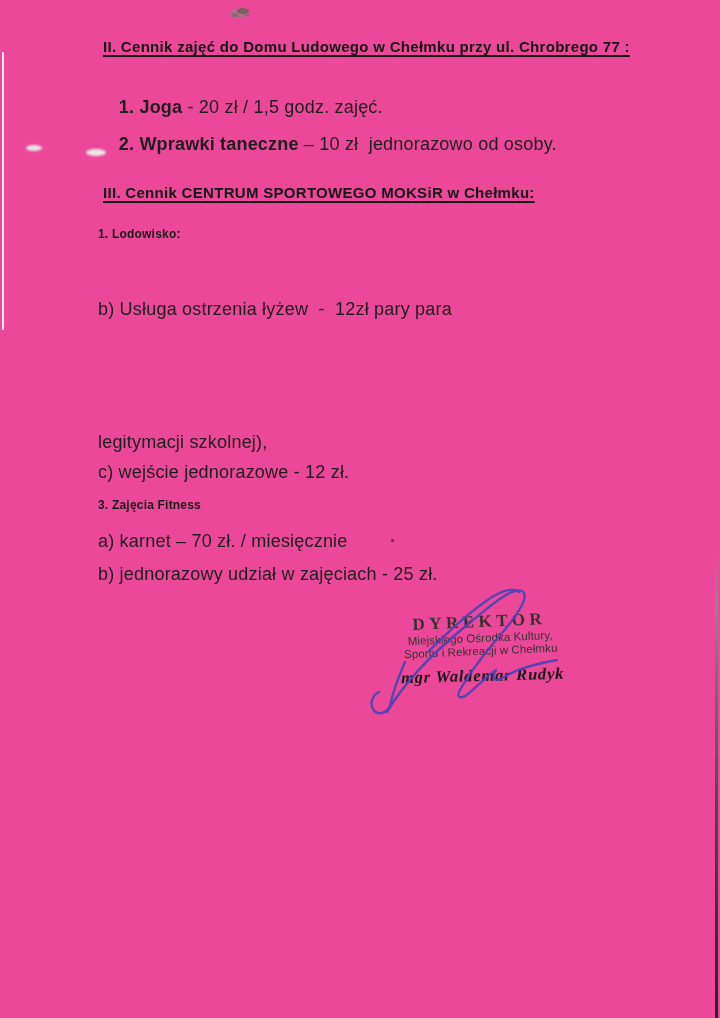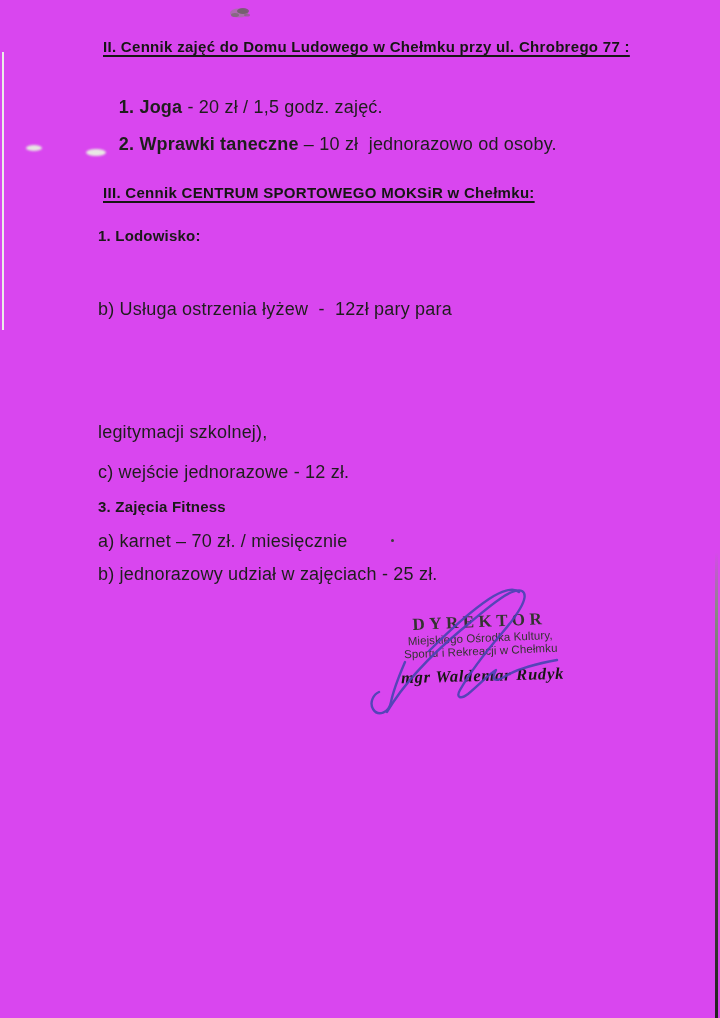--- a/index.html
+++ b/index.html
@@ -1,20 +1,20 @@
 <!DOCTYPE html>
 <html><head>
 <meta charset="utf-8">
 <style>
   html, body { margin: 0; padding: 0; background: #e9e9e7; }
   #page {
     position: relative;
     width: 720px;
     height: 1018px;
-    background: #d946ef;
+    background: #ec4899;
     overflow: hidden;
     font-family: "Liberation Sans", sans-serif;
     color: #1e1e1c;
   }
   .line {
     position: absolute;
     left: 98px;
     font-size: 18px;
     letter-spacing: 0.2px;
     white-space: pre;
@@ -29,21 +29,21 @@
     letter-spacing: 0.3px;
     white-space: pre;
     text-decoration: underline;
     text-decoration-thickness: 1.8px;
     text-underline-offset: 3px;
     color: #161614;
   }
   .subheading {
     position: absolute;
     left: 98px;
-    font-size: 15px;
+    font-size: 12px;
     font-weight: bold;
     letter-spacing: 0.2px;
     white-space: pre;
     color: #1a1a18;
   }
   .justify {
     white-space: normal;
     width: 553px;
     text-align: justify;
     text-align-last: justify;
@@ -127,21 +127,21 @@
   </div>
   <div class="line" style="top:116px">
     <span class="b">2. Wprawki taneczne</span><span> – 10 zł  jednorazowo od osoby.</span>
   </div>
 
   <div class="heading" style="top:184px">III. Cennik CENTRUM SPORTOWEGO MOKSiR w Chełmku:</div>
 
   <div class="subheading" style="top:227px">1. Lodowisko:</div>
   <div class="line" style="top:300px">b) Usługa ostrzenia łyżew  -  12zł pary para</div>
 
-  <div class="line" style="top:423px">legitymacji szkolnej),</div>
+  <div class="line" style="top:433px">legitymacji szkolnej),</div>
   <div class="line" style="top:463px">c) wejście jednorazowe - 12 zł.</div>
 
   <div class="subheading" style="top:498px">3. Zajęcia Fitness</div>
   <div class="line" style="top:532px">a) karnet – 70 zł. / miesięcznie</div>
   <div class="line" style="top:565px">b) jednorazowy udział w zajęciach - 25 zł.</div>
 
   <div id="stamp">
     <div class="stamp-title">DYREKTOR</div>
     <div class="stamp-org">Miejskiego Ośrodka Kultury,</div>
     <div class="stamp-org">Sportu i Rekreacji w Chełmku</div>

